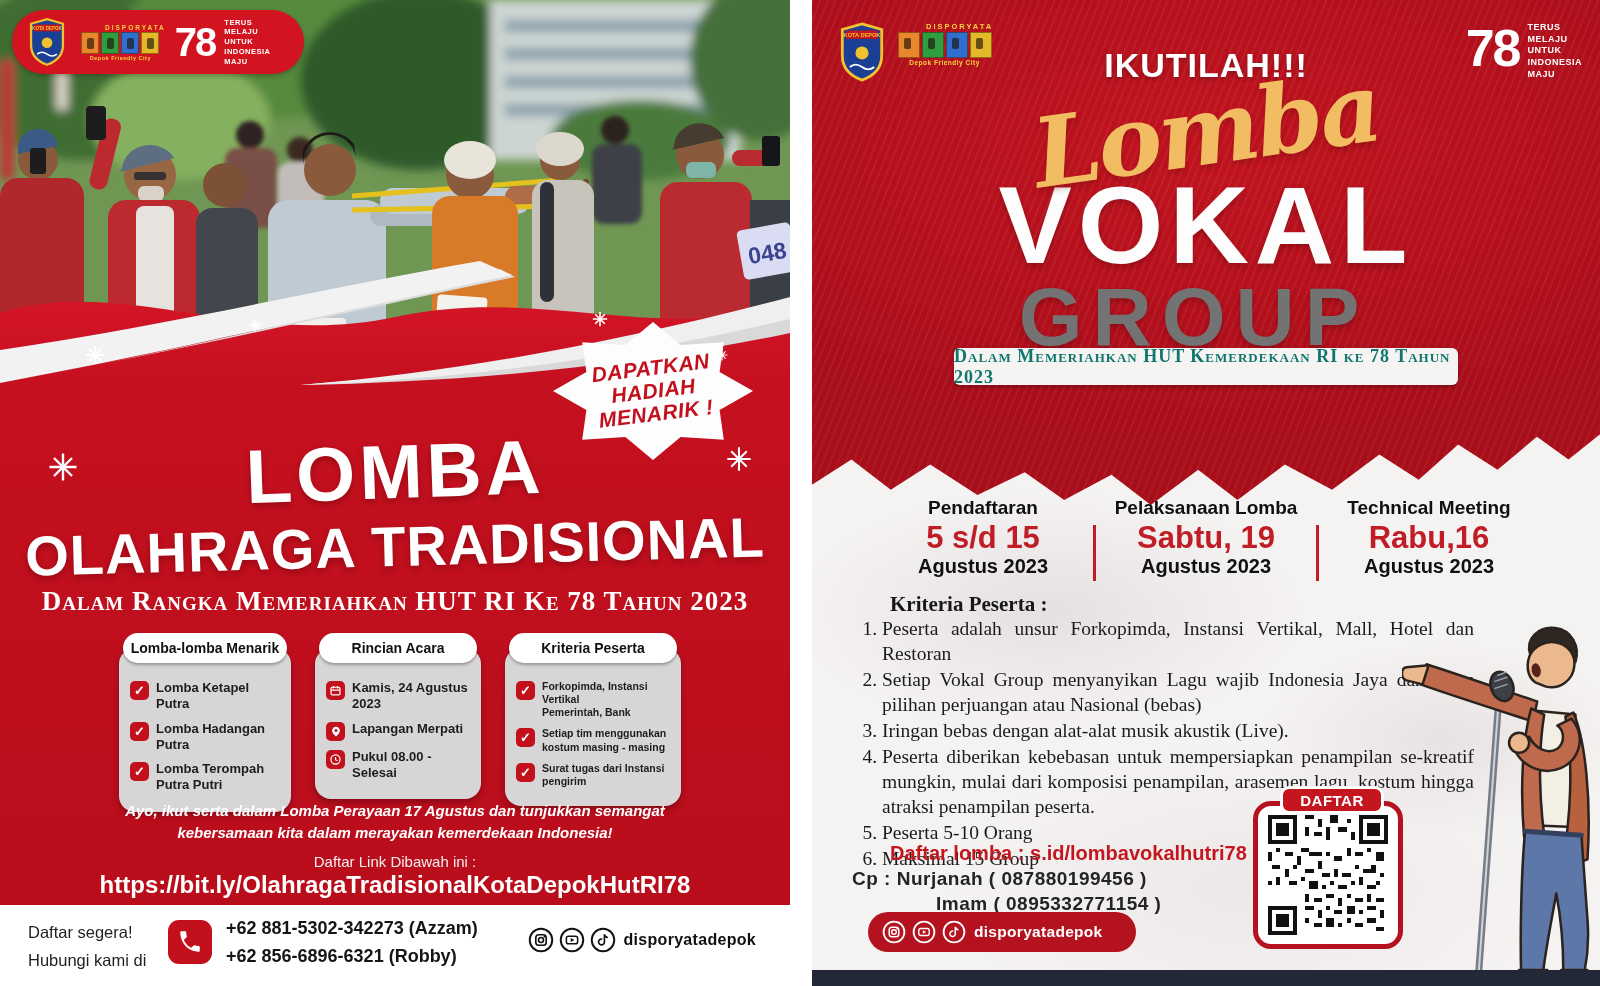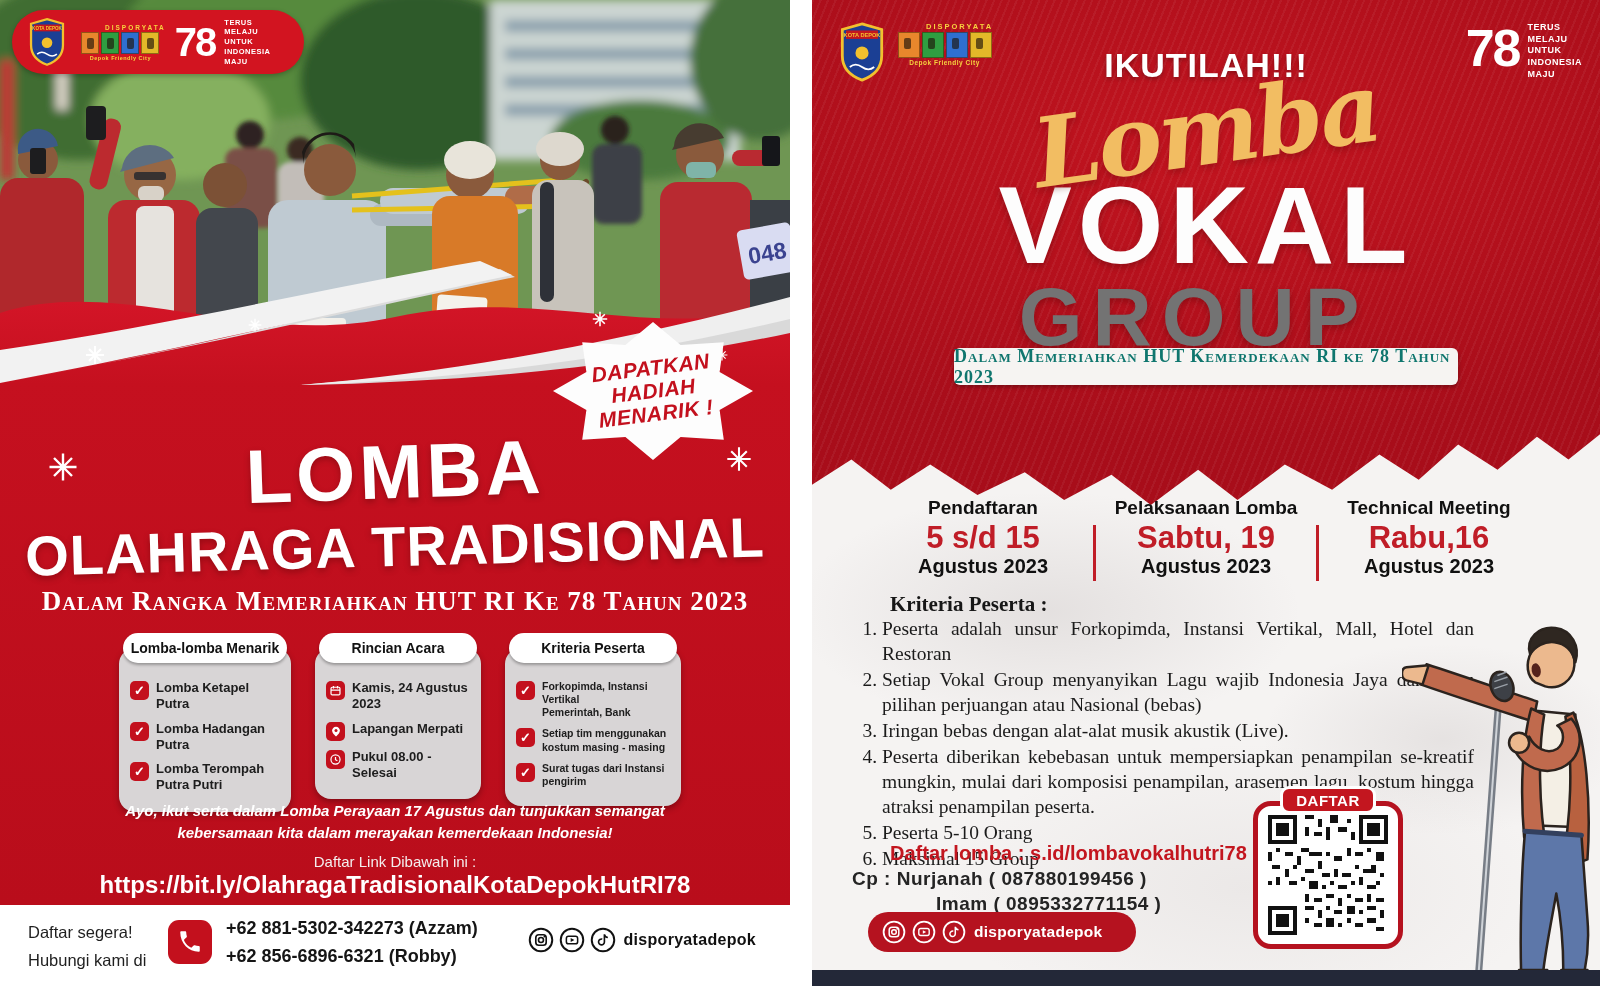--- a/index.html
+++ b/index.html
@@ -129,21 +129,21 @@
 
   .rp-reg { position:absolute; left:78px; top:842px; font-size:20px; font-weight:800; color:#c3161f; z-index:4; }
   .rp-cp1 { position:absolute; left:40px; top:868px; font-size:19px; font-weight:800; color:#242424; z-index:4; letter-spacing:.5px; }
   .rp-cp2 { position:absolute; left:124px; top:893px; font-size:19px; font-weight:800; color:#242424; z-index:4; letter-spacing:.5px; }
 
   .rp-socialpill { position:absolute; left:56px; top:912px; width:268px; height:40px; background:#b5121f;
                    border-radius:22px; display:flex; align-items:center; gap:6px; padding:0 14px; z-index:4; }
   .rp-socialpill .handle { color:#fff; font-size:15.5px; }
 
   .rp-qr { position:absolute; left:441px; top:786px; width:150px; z-index:5; }
-  .qr-tab { position:absolute; left:27px; top:0; width:96px; height:28px; background:#c3161f; border:3px solid #fff;
+  .qr-tab { position:absolute; left:27px; top:0; width:104px; height:28px; background:#c3161f; border:3px solid #fff;
             border-radius:9px; color:#fff; font-weight:800; font-size:15px; display:flex; align-items:center;
             justify-content:center; z-index:2; letter-spacing:.5px; }
   .qr-box { position:absolute; left:0; top:15px; width:150px; height:148px; background:#fff; border:5px solid #b5121f;
             border-radius:18px; padding:9px; z-index:1; }
   .qr-box svg { display:block; width:100%; height:100%; }
 
   .rp-singer { position:absolute; right:-4px; top:618px; width:202px; height:362px; z-index:5; }
   .rp-strip { position:absolute; left:0; top:970px; width:788px; height:16px; background:#232838; z-index:6; }
 </style>
 </head>

